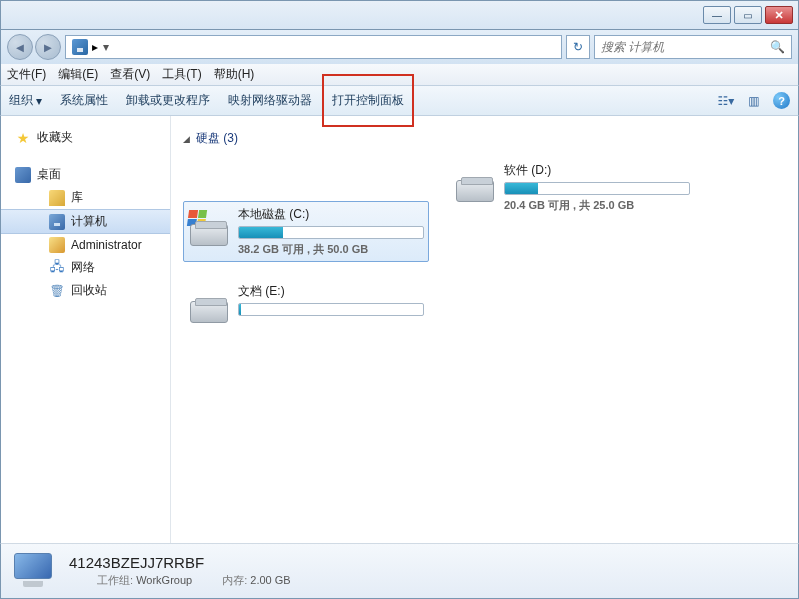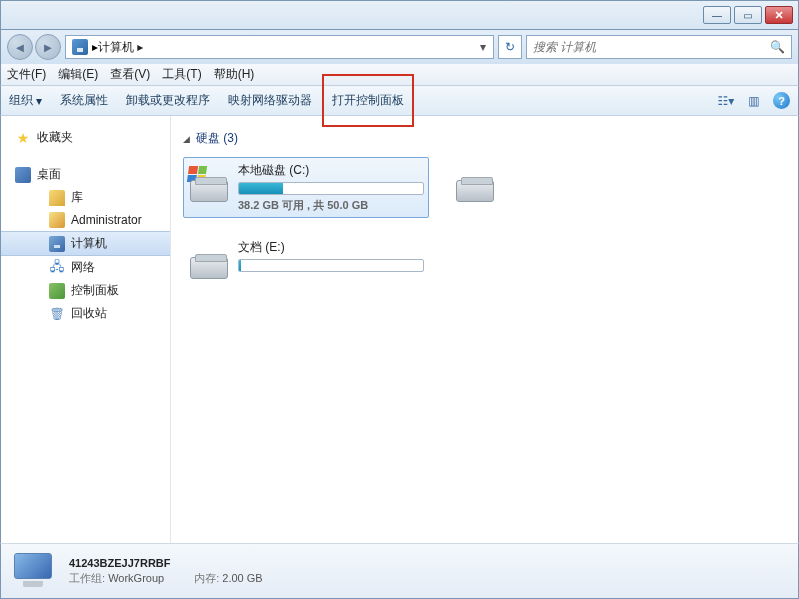--- a/index.html
+++ b/index.html
@@ -13,21 +13,21 @@
 
 .addr-row { height: 34px; background: linear-gradient(to bottom, #e4eef8, #d2e2f2); border-left: 1px solid #7a96b0; border-right: 1px solid #7a96b0; display: flex; align-items: center; padding: 4px 6px; gap: 4px; }
 .nav-circles { display: flex; gap: 2px; }
 .nav-circle { width: 26px; height: 26px; border-radius: 50%; background: radial-gradient(circle at 30% 30%, #d0dce8, #a8bcd0); border: 1px solid #8aa0b8; cursor: pointer; display:flex;align-items:center;justify-content:center;color:#5a7090;font-size:13px; }
 .addr-bar { flex: 1; height: 24px; background: #fff; border: 1px solid #8ca8c4; display: flex; align-items: center; padding: 0 2px; }
 .addr-icon { width: 16px; height: 16px; background: linear-gradient(135deg,#5c98d4,#2a68a4); margin: 0 4px; border-radius:2px; position:relative; }
 .addr-icon::after{content:"";position:absolute;width:6px;height:4px;background:#dde8f4;top:9px;left:5px;}
 .addr-text { flex: 1; font-size: 12px; color: #222; }
 .addr-drop { width: 16px; text-align: center; color: #555; cursor: pointer; }
 .refresh-btn { width: 24px; height: 24px; background: #fff; border: 1px solid #8ca8c4; display: flex; align-items: center; justify-content: center; cursor: pointer; color:#2a68a4; }
-.search-bar { width: 266px; height: 24px; background: #fff; border: 1px solid #8ca8c4; display: flex; align-items: center; padding: 0 6px; }
+.search-bar { width: 198px; height: 24px; background: #fff; border: 1px solid #8ca8c4; display: flex; align-items: center; padding: 0 6px; }
 .search-bar input { border: none; outline: none; flex: 1; font-size: 12px; font-style: italic; color: #888; background: transparent; }
 .search-bar .sicon { color: #5a7aa0; cursor:pointer; }
 
 
 .menubar { height: 22px; background: linear-gradient(to bottom, #f6f9fc, #e8eef6); border-left: 1px solid #7a96b0; border-right: 1px solid #7a96b0; border-bottom: 1px solid #c0d0e0; display: flex; align-items: center; padding: 0 6px; gap: 12px; }
 .menubar span { cursor: pointer; color: #222; }
 
 
 .toolbar { height: 30px; background: linear-gradient(to bottom, #f2f7fc, #e0ecf6); border-left: 1px solid #7a96b0; border-right: 1px solid #7a96b0; border-bottom: 1px solid #c0d0e0; display: flex; align-items: center; padding: 0 8px; gap: 18px; color: #1a3a5a; }
 .toolbar-item { cursor: pointer; display: flex; align-items: center; gap: 3px; }
@@ -55,63 +55,62 @@
 .ico.ctrl { background: linear-gradient(135deg,#88c068,#4a9838); border-radius:2px; }
 .ico.bin { color:#6090c0; font-size:12px; }
 .expand{color:#888;font-size:9px;width:10px;display:inline-block;}
 
 .content { flex: 1; padding: 14px 12px; overflow-y: auto; }
 .section-head { display: flex; align-items: center; gap: 6px; color: #1a3a7a; margin-bottom: 10px; cursor:pointer; }
 .section-head .tri { font-size: 9px; color: #555; }
 
 .drive-grid { display: flex; flex-wrap: wrap; gap: 16px 20px; }
 .drive { width: 246px; display: flex; gap: 8px; padding: 4px; border: 1px solid transparent; border-radius: 2px; cursor:pointer; }
-.drive.selected { border: 1px solid #7aa8dc; background: linear-gradient(to bottom, #f0f6fc, #dcebfa); }
+.drive.selected { border: 1px solid #7aa8dc; background: linear-gradient(to bottom, #f0f6fc, #dcebfa); margin-top: 44px; }
 .drive-icon { width: 42px; height: 42px; position: relative; flex-shrink:0; }
 .hdd { position: absolute; width: 38px; height: 22px; background: linear-gradient(to bottom, #e8ecf0, #b8c0c8); bottom: 2px; left: 2px; border-radius: 3px; border: 1px solid #909aa4; }
 .hdd::before{content:"";position:absolute;width:30px;height:6px;background:#c8d0d8;top:-4px;left:4px;border-radius:2px 2px 0 0;border:1px solid #a0a8b0;}
 .winflag{position:absolute;width:18px;height:16px;top:4px;left:0;display:grid;grid-template-columns:1fr 1fr;grid-template-rows:1fr 1fr;gap:1px;transform:skewX(-8deg);}
 .winflag span:nth-child(1){background:#e85838;}
 .winflag span:nth-child(2){background:#78c048;}
 .winflag span:nth-child(3){background:#3880d0;}
 .winflag span:nth-child(4){background:#f0c838;}
 .drive-info { flex: 1; display: flex; flex-direction: column; gap: 3px; }
 .drive-name { color: #222; }
 .drive-bar { height: 13px; border: 1px solid #a8b8c8; background: #fff; border-radius: 2px; overflow: hidden; }
 .drive-fill { height: 100%; background: linear-gradient(to bottom, #38b8d8, #1890b8); }
 .drive-stats { color: #666; font-size: 11px; font-weight: bold; }
 
 
 .details { height: 56px; border: 1px solid #7a96b0; border-top-color: #d0dae4; background: linear-gradient(to bottom, #f4f8fc, #e4ecf6); display: flex; align-items: center; padding: 6px 10px; gap: 14px; }
 .details-icon { width: 44px; height: 40px; position: relative; }
 .details-icon .mon{position:absolute;width:38px;height:26px;background:linear-gradient(135deg,#88b8e8,#3868b0);border-radius:3px;top:2px;left:3px;border:1px solid #5880b0;}
 .details-icon .base{position:absolute;width:20px;height:6px;background:#c0c8d0;bottom:4px;left:12px;border-radius:0 0 2px 2px;}
 .details-text { display: flex; flex-direction: column; gap: 2px; color: #333; }
-.details-name { font-size: 11px; color: #222; font-weight:700; }
-.details-line { display: flex; gap: 30px; font-size: 11px; color: #555; }
+.details-name { font-size: 15px; color: #222; font-weight:400; }
+.details-line { display: flex; gap: 30px; font-size: 11px; color: #555; margin-left: 28px; }
 .details-line .lbl { color: #777; }
 </style>
 </head>
 <body>
 
 <div class="titlebar">
   <div class="win-btn">—</div>
   <div class="win-btn">▭</div>
   <div class="win-btn close">✕</div>
 </div>
 
 <div class="addr-row">
   <div class="nav-circles">
     <div class="nav-circle">◄</div>
     <div class="nav-circle">►</div>
   </div>
   <div class="addr-bar">
     <span class="addr-icon"></span>
     <span>▸</span>
-    <span class="addr-text">计算机 ▸</span>
     <span class="addr-drop">▾</span>
   </div>
   <div class="refresh-btn">↻</div>
   <div class="search-bar">
     <input placeholder="搜索 计算机" style="">
     <span class="sicon">🔍</span>
   </div>
 </div>
 
 <div class="menubar">
@@ -150,39 +149,34 @@
     <div class="side-group">
       <div class="side-item">
         <span class="ico desktop"></span>
         <span>桌面</span>
       </div>
       <div class="side-item sub">
         <span class="expand"></span>
         <span class="ico lib"></span>
         <span>库</span>
       </div>
+      <div class="side-item sub selected">
+        <span class="expand"></span>
+        <span class="ico comp"></span>
+        <span>计算机</span>
+      </div>
       <div class="side-item sub">
         <span class="expand"></span>
         <span class="ico user"></span>
         <span>Administrator</span>
       </div>
-      <div class="side-item sub selected">
-        <span class="expand"></span>
-        <span class="ico comp"></span>
-        <span>计算机</span>
-      </div>
       <div class="side-item sub">
         <span class="expand"></span>
         <span class="ico net">🖧</span>
         <span>网络</span>
-      </div>
-      <div class="side-item sub">
-        <span class="expand"></span>
-        <span class="ico ctrl"></span>
-        <span>控制面板</span>
       </div>
       <div class="side-item sub">
         <span class="expand"></span>
         <span class="ico bin">🗑</span>
         <span>回收站</span>
       </div>
     </div>
   </div>
 
   <div class="content">
@@ -208,20 +202,27 @@
               <div class="drive-fill" style="width:24%"></div>
             </div>
           <div class="drive-stats">38.2 GB 可用 , 共 50.0 GB</div>
         </div>
       </div>
 
       <div class="drive">
         <div class="drive-icon">
             <div class="hdd"></div>
           </div>
+        <div class="drive-info">
+          <div class="drive-name">软件 (D:)</div>
+          <div class="drive-bar">
+              <div class="drive-fill" style="width:18%"></div>
+            </div>
+          <div class="drive-stats">20.4 GB 可用 , 共 25.0 GB</div>
+        </div>
       </div>
 
       <div class="drive">
         <div class="drive-icon">
             <div class="hdd"></div>
           </div>
         <div class="drive-info">
           <div class="drive-name">文档 (E:)</div>
           <div class="drive-bar">
               <div class="drive-fill" style="width:1%"></div>

